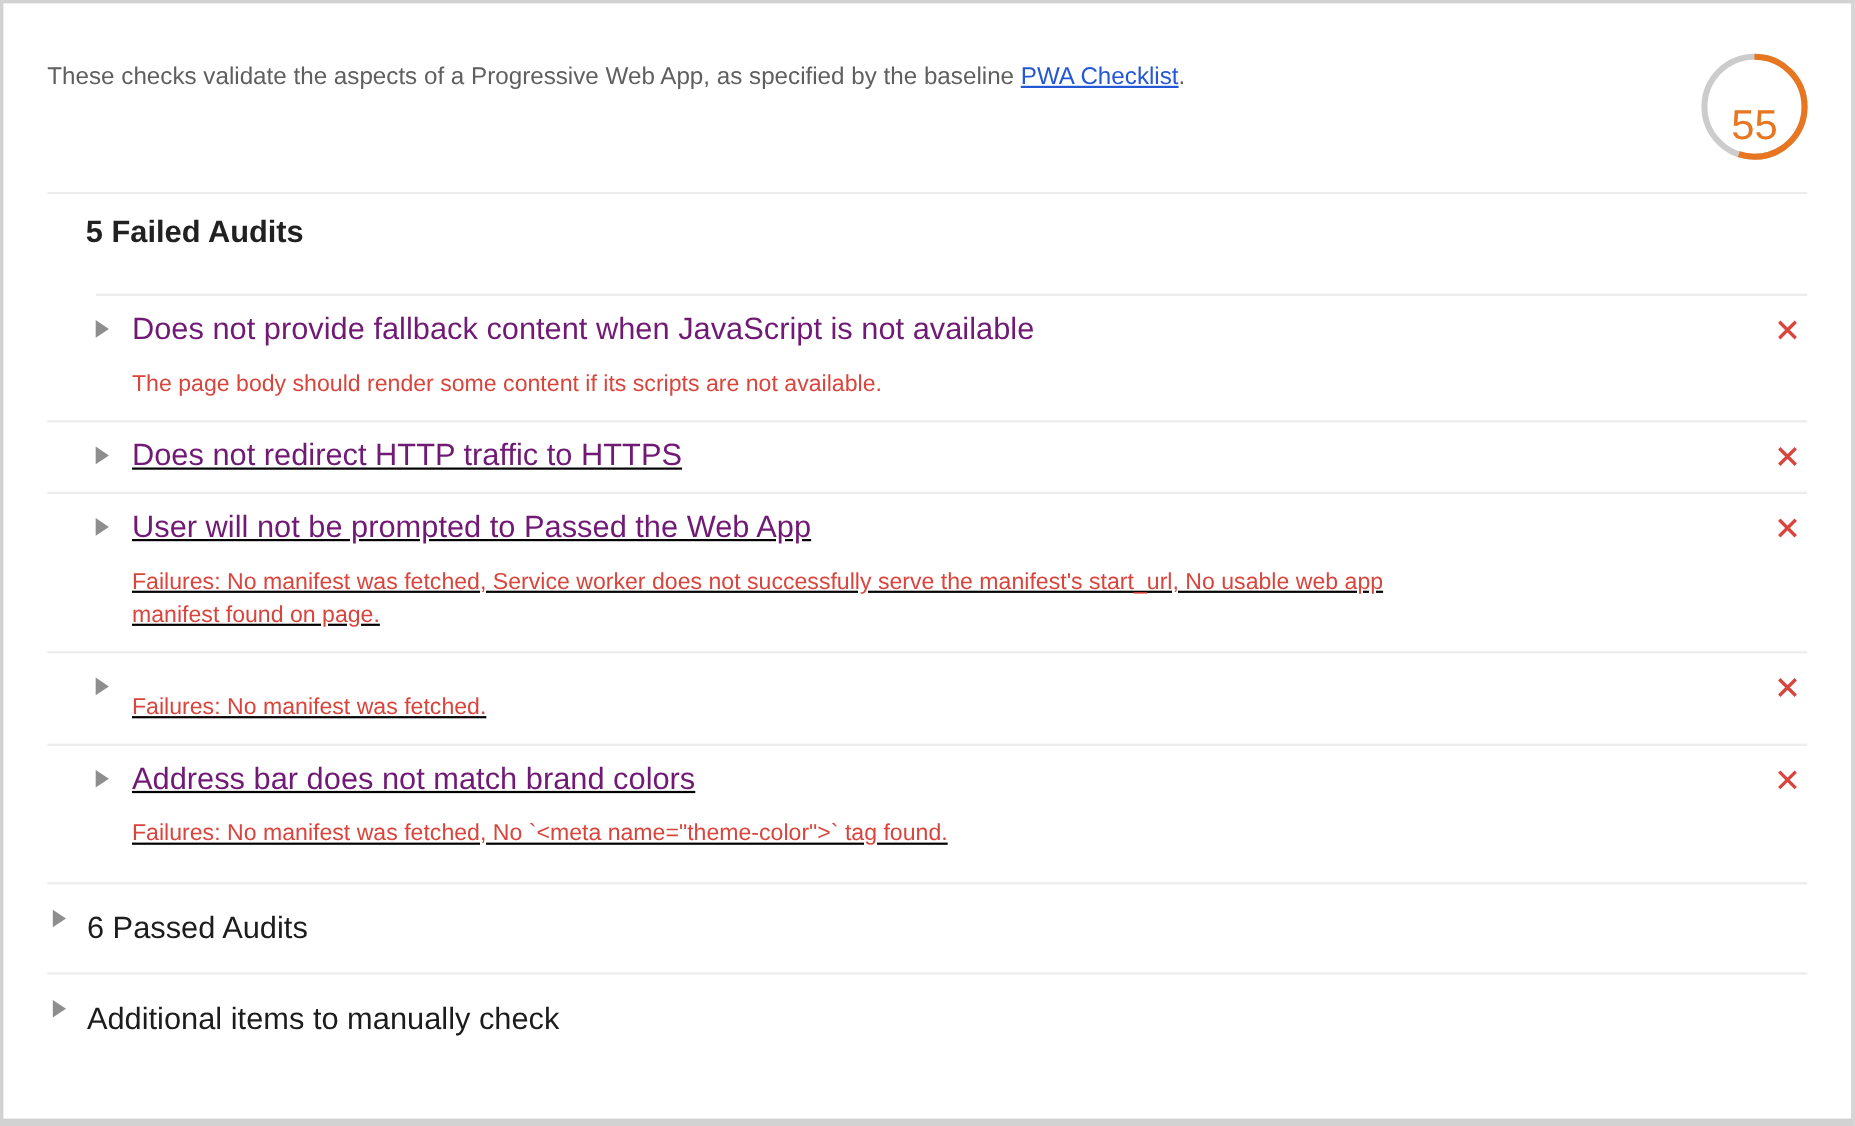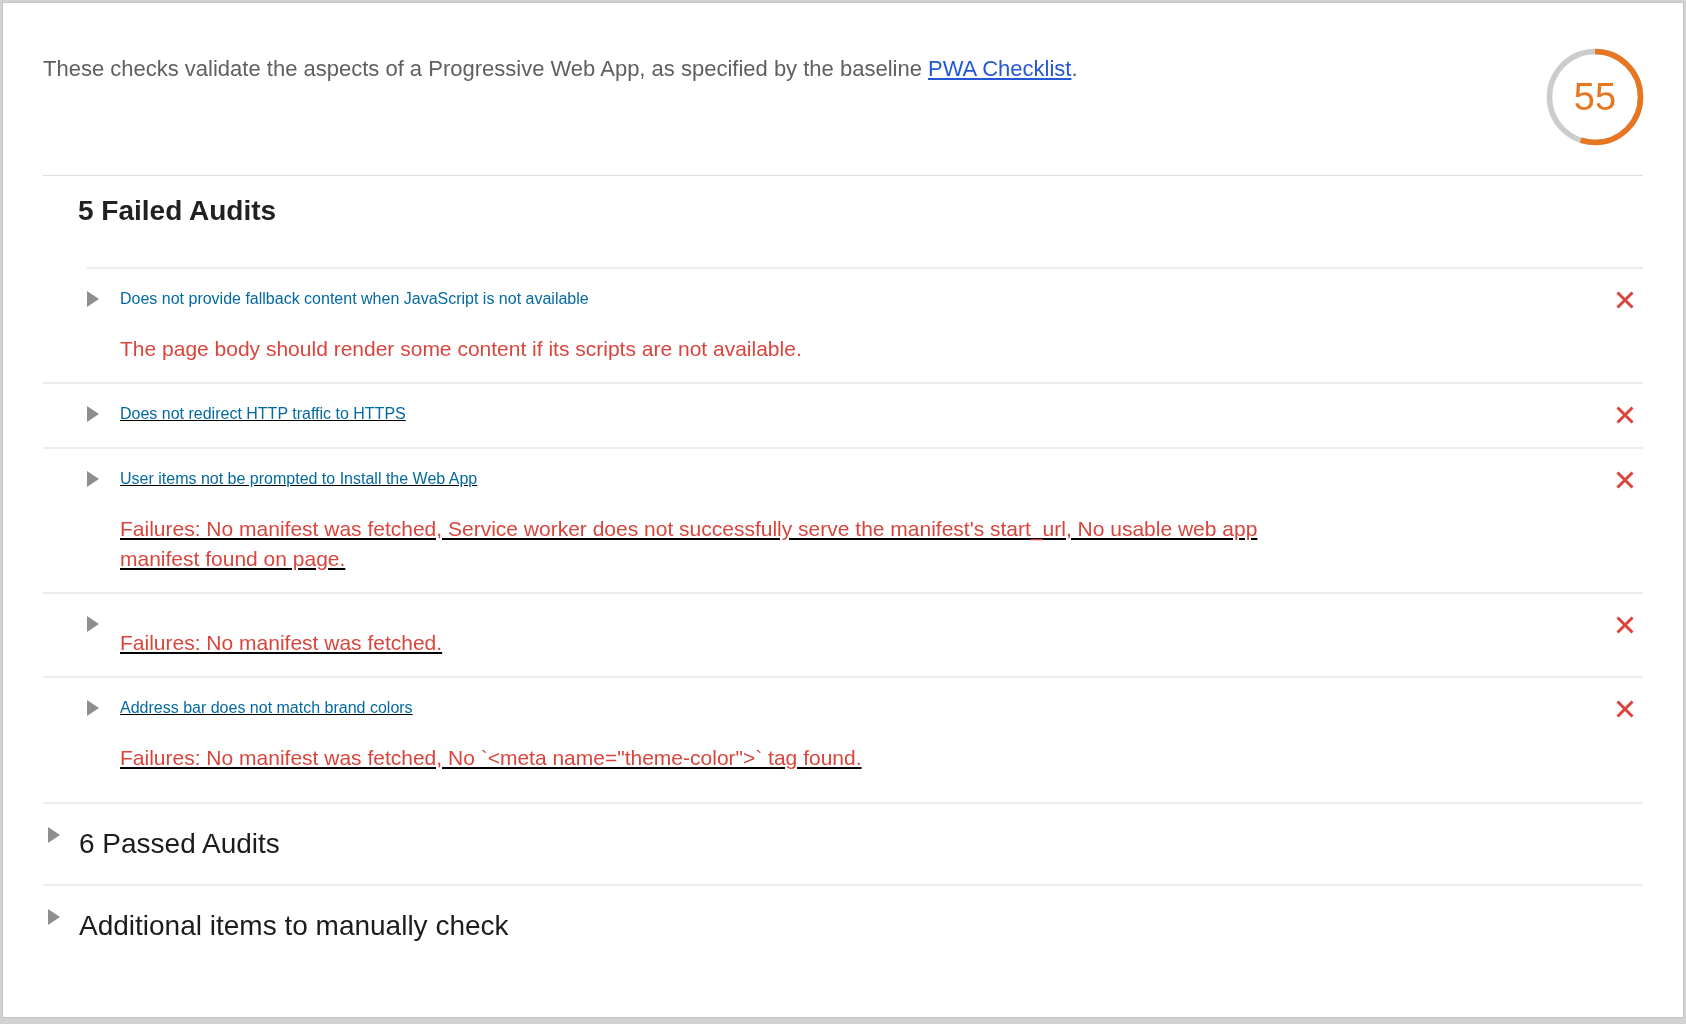--- a/index.html
+++ b/index.html
@@ -57,21 +57,21 @@
     top: 45px;
     right: 39px;
     width: 98px;
     height: 98px;
   }
   .score-gauge svg { display: block; width: 98px; height: 98px; }
   .score-ring-bg { fill: none; stroke: var(--ring-gray); stroke-width: 5.5; }
   .score-arc { fill: none; stroke: var(--score-orange); stroke-width: 5.5; }
   .score-number {
     position: absolute;
-    left: 0; top: 0; width: 98px; height: 98px;
+    left: 0; top: 17px; width: 98px; height: 98px;
     display: flex; align-items: center; justify-content: center;
     font-size: 38px;
     color: var(--score-orange);
   }
   
   .group-heading {
     margin: 18px 0 0 35px;
     font-size: 28px;
     font-weight: 700;
     color: #212121;
@@ -91,22 +91,22 @@
     width: 0; height: 0;
     border-top: 8px solid transparent;
     border-bottom: 8px solid transparent;
     border-left: 12px solid var(--triangle-gray);
     margin-top: 8px;
     flex: 0 0 auto;
   }
   .audit-row .tri { margin-right: 21px; }
   .audit-body { flex: 1 1 auto; min-width: 0; }
   .audit-title {
-    font-size: 16px;
-    color: #0369a1;
+    font-size: 28px;
+    color: #701a75;
     line-height: 31px;
   }
   .audit-desc {
     margin-top: 20px;
     font-size: 21px;
     color: var(--fail-red);
     line-height: 30px;
     max-width: 1215px;
   }
   .x-icon {
@@ -171,21 +171,21 @@
         <div class="audit-title">Does not redirect HTTP traffic to HTTPS</div>
       </div>
       <svg class="x-icon" viewBox="0 0 24 24">
           <path d="M4.5 4.5 L19.5 19.5 M19.5 4.5 L4.5 19.5"></path>
         </svg>
     </div>
 
     <div class="audit-row">
       <span class="tri"></span>
       <div class="audit-body">
-        <div class="audit-title">User items not be prompted to Install the Web App</div>
+        <div class="audit-title">User will not be prompted to Passed the Web App</div>
         <div class="audit-desc">Failures: No manifest was fetched, Service worker does not successfully serve the manifest's start_url, No usable web app manifest found on page.</div>
       </div>
       <svg class="x-icon" viewBox="0 0 24 24">
           <path d="M4.5 4.5 L19.5 19.5 M19.5 4.5 L4.5 19.5"></path>
         </svg>
     </div>
 
     <div class="audit-row">
       <span class="tri"></span>
       <div class="audit-body">

